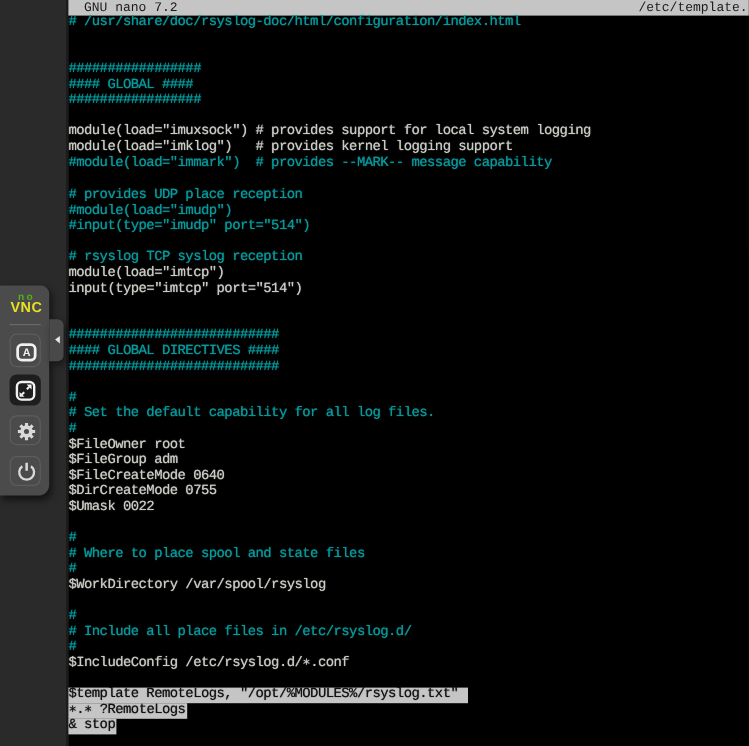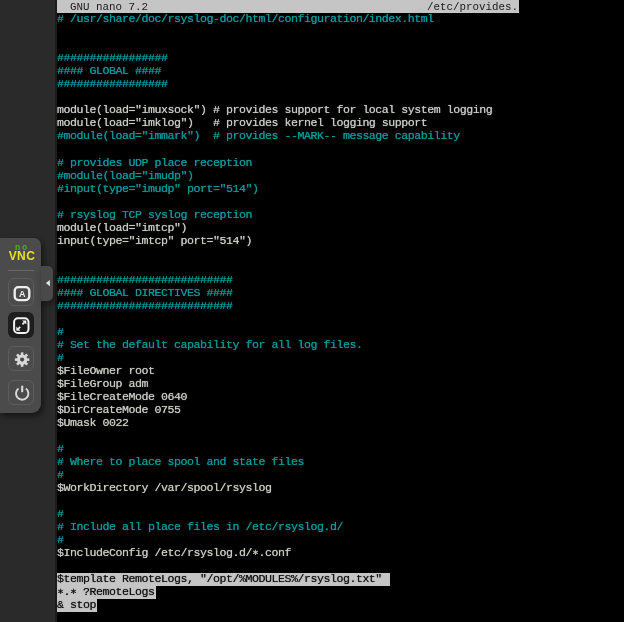--- a/index.html
+++ b/index.html
@@ -1,18 +1,18 @@
 <!DOCTYPE html>
 <html><head>
 <meta charset="utf-8">
 <style>
 html,body{margin:0;padding:0;width:624px;height:622px;overflow:hidden;background:#2a2a2a;}
 #term{position:absolute;left:57px;top:0;width:567px;height:622px;background:#000;}
 #edge{position:absolute;left:55px;top:0;width:2px;height:622px;background:#1c1c1c;}
-#bar{position:absolute;left:57px;top:0;width:462px;height:12.6px;background:#c5c5c5;}
+#bar{position:absolute;left:57px;top:0;width:567px;height:12.6px;background:#c5c5c5;}
 #bar .l{position:absolute;left:13px;top:2.2px;font-family:"Liberation Mono",monospace;font-size:10.84px;line-height:11px;color:#1a1a1a;}
 #bar .r{position:absolute;right:1px;top:2.2px;font-family:"Liberation Mono",monospace;font-size:10.84px;line-height:11px;color:#1a1a1a;}
 #txt{margin:0;position:absolute;left:57px;top:12.35px;font-family:"Liberation Mono",monospace;font-size:11.6px;letter-spacing:-0.46px;line-height:13.014px;color:#c9ccc5;text-shadow:0 0 0.9px rgba(201,204,197,0.9);}
 .c{color:#06989a;text-shadow:0 0 0.9px rgba(9,158,162,0.95);}
 .k{color:#111;text-shadow:0 0 0.8px rgba(20,20,20,0.8);}
 .hl{position:absolute;background:#c5c5c5;}
 #panel{position:absolute;left:0;top:238px;width:40.5px;height:175px;background:#4b4b4b;border-radius:0 7px 9px 0;box-shadow:2px 3px 6px rgba(0,0,0,.55);}
 #handle{position:absolute;left:40.5px;top:265.5px;width:12px;height:35.5px;background:#494949;border-radius:0 5px 5px 0;box-shadow:2px 3px 6px rgba(0,0,0,.45);}
 #logo{position:absolute;left:7px;top:244px;width:30px;font-family:"Liberation Sans",sans-serif;font-weight:bold;text-align:center;}
 #logo .no{display:block;font-size:8.5px;line-height:7px;letter-spacing:1.8px;color:#52b013;}
@@ -24,21 +24,21 @@
 #btnGear{top:346px;}
 #btnPower{top:380px;}
 .btn svg{position:absolute;left:0;top:0;}
 </style>
 </head>
 <body>
 <div id="term"></div>
 <div id="edge"></div>
 <div id="bar">
     <span class="l">GNU nano 7.2</span>
-    <span class="r">/etc/provides.</span>
+    <span class="r">/etc/template.</span>
   </div>
 <div class="hl" style="left:57px;top:572.6px;width:332.7px;height:13px;"></div>
 <div class="hl" style="left:57px;top:585.6px;width:98.6px;height:13px;"></div>
 <div class="hl" style="left:57px;top:598.6px;width:40px;height:13px;"></div>
 <pre id="txt"><span class="c"># /usr/share/doc/rsyslog-doc/html/configuration/index.html</span>
 
 
 <span class="c">#################</span>
 <span class="c">#### GLOBAL ####</span>
 <span class="c">#################</span>

